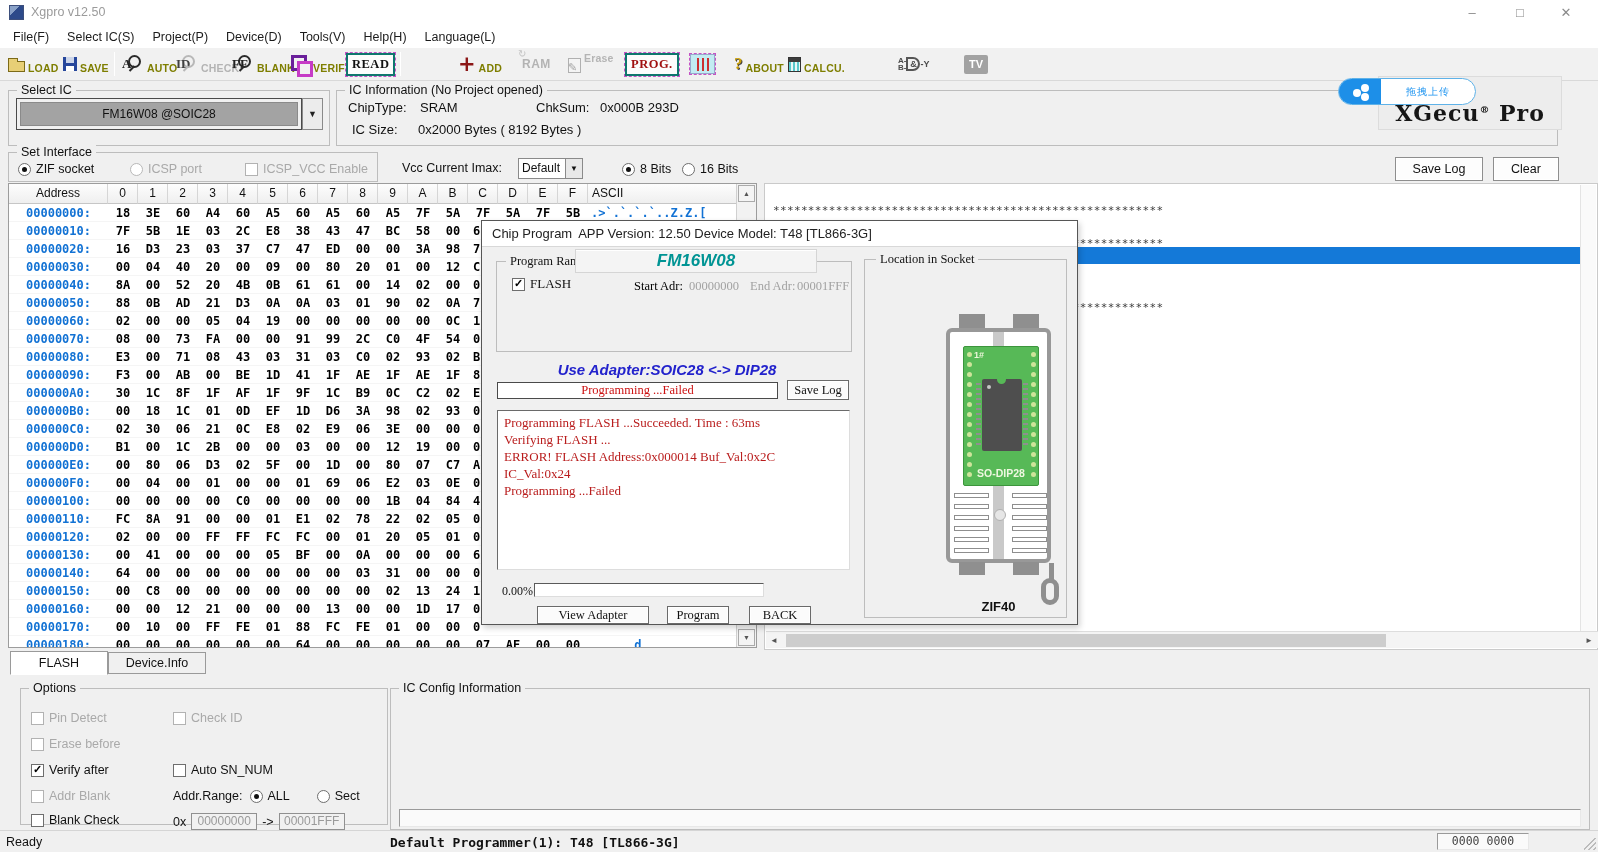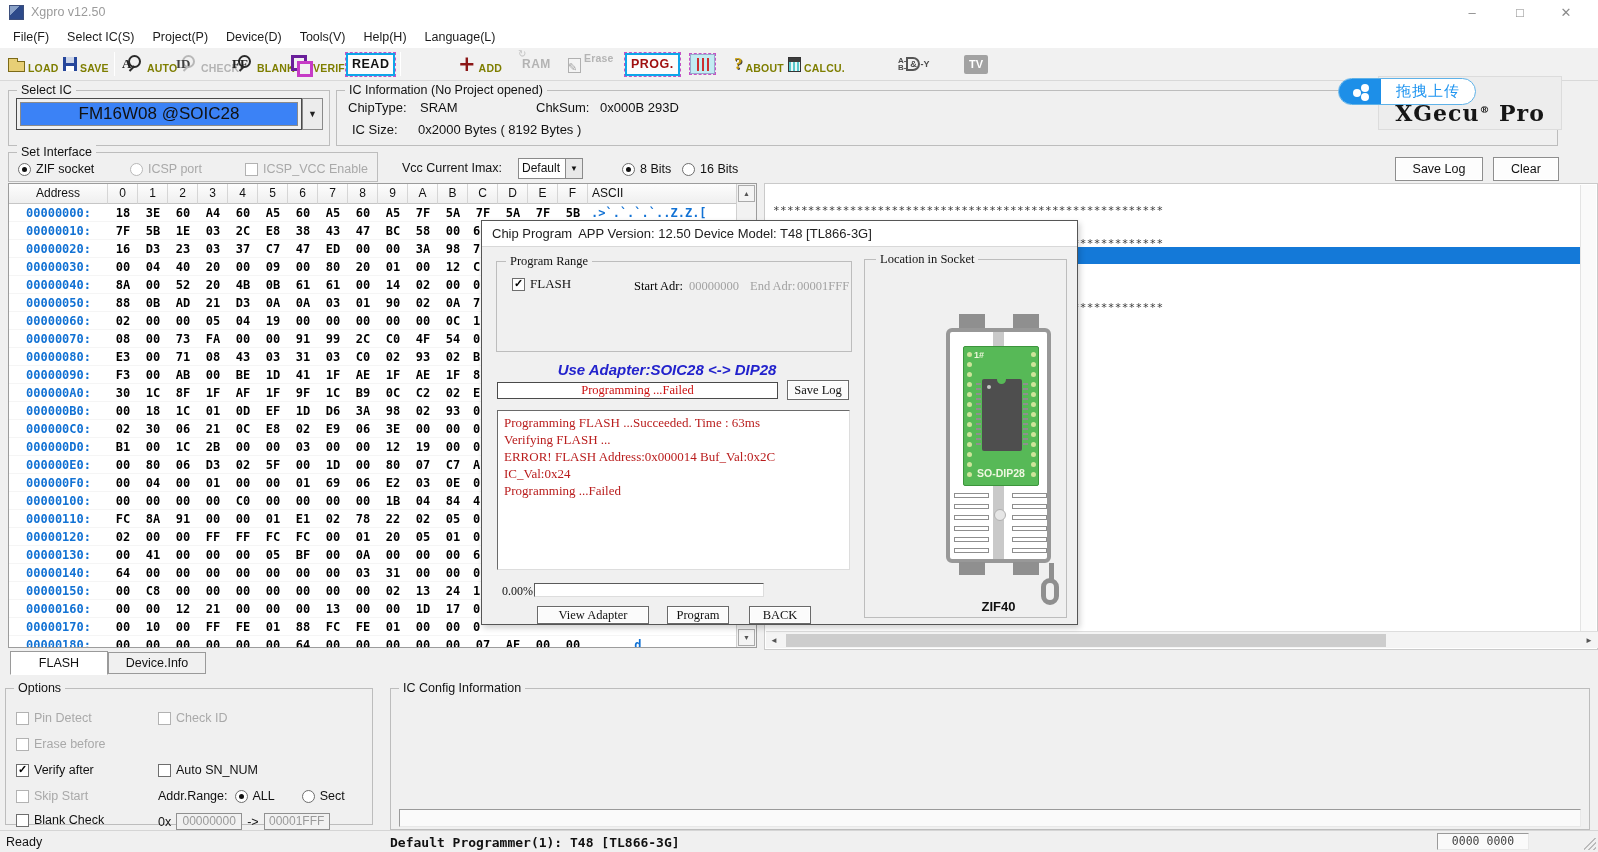--- a/index.html
+++ b/index.html
@@ -27,50 +27,50 @@
 .mag{position:relative;width:22px;height:20px;flex:none}
 .mag .magletter{position:absolute;left:0;top:2px;font-family:"Liberation Serif",serif;font-weight:bold;font-size:13px;color:#222}
 .mag::before{content:"";position:absolute;right:3px;top:1px;width:9px;height:9px;border:2px solid #2a2a2a;border-radius:50%}
 .mag::after{content:"";position:absolute;right:11px;top:11px;width:2px;height:7px;background:#2a2a2a;transform:rotate(45deg)}
 .mag.dis .magletter{color:#404040}
 .mag.dis::before{border-color:#b8b8b8}
 .mag.dis::after{background:#b8b8b8}
 .ic-verify{position:relative;width:20px;height:18px}
 .ic-verify::before{content:"";position:absolute;left:1px;top:0;width:10px;height:10px;border:3px solid #6a1f9a}
 .ic-verify::after{content:"";position:absolute;left:7px;top:6px;width:10px;height:10px;border:3px solid #c63bc6;background:#f1f1f1}
-.boxbtn{height:23px;background:#fcfcfc;border:2px solid #0ea5e9;outline:1px dashed #c553c5;display:flex;align-items:center;justify-content:center;font-family:Liberation Sans, sans-serif;font-weight:bold;font-size:12.5px;letter-spacing:.5px;padding:0 4px}
+.boxbtn{height:23px;background:#fcfcfc;border:2px solid #0f766e;outline:1px dashed #c553c5;display:flex;align-items:center;justify-content:center;font-family:Liberation Serif, serif;font-weight:bold;font-size:12.5px;letter-spacing:.5px;padding:0 4px}
 .ic-plus{color:#8b1616;font-size:21px;font-weight:bold;line-height:16px;font-family:"DejaVu Sans",sans-serif}
 .ic-ram{color:#b3b3b3;font-weight:bold;font-size:12px;letter-spacing:.5px;position:relative}
 .ic-ram::before{content:"↻";position:absolute;left:-4px;top:-9px;font-size:10px;font-weight:normal;color:#c4c4c4}
 .ic-erase{width:13px;height:15px;border:1px solid #b0b0b0;background:#f4f4f4;position:relative;margin-top:3px}
 .ic-erase::after{content:"✎";position:absolute;left:-1px;top:2px;font-size:11px;color:#a8a8a8}
 .ic-chip{width:25px;height:20px;border:1px solid #98a8cc;outline:1px dashed #c553c5;background:#c2ecf2;background-image:repeating-linear-gradient(90deg,transparent 0 3px,#cc3030 3px 5px);background-size:18px 13px;background-repeat:no-repeat;background-position:3px 3px}
 .ic-q{color:#c99e06;font-family:"Liberation Serif",serif;font-weight:bold;font-size:17px;text-shadow:1px 1px 0 #444}
 .ic-calc{width:13px;height:15px;border:1px solid #333;background:linear-gradient(#3c3c3c 0 4px,#cdeef0 4px);background-image:linear-gradient(#3c3c3c 0 4px,transparent 4px),repeating-linear-gradient(90deg,#58c8cc 0 2px,#e8f8f8 2px 4px)}
 .ic-gate{display:flex;align-items:center;color:#4a4a4a}
 .gateab{display:flex;flex-direction:column;font-size:8px;line-height:7px;font-weight:bold}
 .gatebody{width:14px;height:14px;border:2px solid #555;border-radius:0 8px 8px 0;font-size:9px;line-height:10px;text-align:center;font-weight:bold}
 .gatey{font-size:9px;font-weight:bold}
 .ic-tv{width:24px;height:19px;background:#a2a2a2;border-radius:2px;color:#fff;font-weight:bold;font-size:11px;text-align:center;line-height:19px}
 
 .grp{position:absolute;border:1px solid #bdbdbd}
 .glabel{position:absolute;top:-8px;left:8px;background:#f0f0f0;padding:0 4px;font-size:12.5px;white-space:nowrap}
 
 #selicbox{position:absolute;left:16px;top:98px;width:286px;height:32px;border:1px solid #4a4a4a;padding:3px;background:#f0f0f0}
-#selicinner{width:100%;height:100%;border:1px solid #8a8a8a;background:#3b82f6;text-align:center;line-height:22px;font-size:17px}
+#selicinner{width:100%;height:100%;border:1px solid #8a8a8a;background:#a3a3a3;text-align:center;line-height:22px;font-size:12px}
 #selicbtn{position:absolute;left:302px;top:98px;width:21px;height:32px;background:#ececec;border:1px solid #8a8a8a;text-align:center;line-height:30px;font-size:9px;color:#222}
 .inforow{position:absolute;font-size:13px;white-space:nowrap}
 
 #brandpanel{position:absolute;left:1378px;top:76px;width:184px;height:54px;background:#ededed;border:1px solid #dcdcdc}
 #brand{position:absolute;left:0;bottom:3px;width:100%;text-align:center;font-family:"DejaVu Serif",serif;font-weight:bold;font-size:22px;letter-spacing:1px;color:#161616}
 #brand sup{font-size:10px}
 #uploadbtn{position:absolute;left:1338px;top:78px;height:27px;display:flex;border-radius:14px;overflow:hidden;border:1px solid #5fb2e8;background:#fff;z-index:5}
 #uploadicon{width:42px;background:#1d8fe8;position:relative}
 #uploadicon::before{content:"";position:absolute;left:14px;top:10px;width:8px;height:8px;border-radius:50%;background:#fff;box-shadow:8px -5px 0 0 #fff,8px 4px 0 0 #fff}
-#uploadtext{width:94px;display:flex;align-items:center;justify-content:center;color:#2095f0;font-size:15px;letter-spacing:1px}
+#uploadtext{width:94px;display:flex;align-items:center;justify-content:center;color:#2095f0;font-size:10px;letter-spacing:1px}
 
 .cb{width:13px;height:13px;border:1px solid #6e6e6e;background:#fff;display:inline-block;position:relative;flex:none}
 .cb.checked::after{content:"✓";position:absolute;left:1px;top:-2px;font-size:11px;font-weight:bold;color:#000;line-height:13px}
 .cb.dis{border-color:#b2b2b2}
 .rd{width:13px;height:13px;border:1px solid #6e6e6e;border-radius:50%;background:#fff;display:inline-block;position:relative;flex:none}
 .rd.sel::after{content:"";position:absolute;left:3px;top:3px;width:5px;height:5px;border-radius:50%;background:#111}
 .rd.dis{border-color:#b8b8b8}
 .distext{color:#a9a9a9}
 .hrow{position:absolute;display:flex;align-items:center;gap:5px;white-space:nowrap}
 .combo{display:flex;height:21px}
@@ -750,21 +750,21 @@
   <div id="loghscroll">
     <div class="harr" style="left:0">◄</div>
     <div id="loghthumb"></div>
     <div class="harr" style="right:1px">►</div>
   </div>
 </div>
 
 <div class="tab" id="tabflash">FLASH</div>
 <div class="tab" id="tabinfo">Device.Info</div>
 
-<div class="grp" style="left:5px;top:688px;width:368px;height:137px">
+<div class="grp" style="left:20px;top:688px;width:368px;height:137px">
   <span class="glabel">Options</span>
   <div class="hrow" style="left:10px;top:22px">
     <span class="cb dis"></span>
     <span class="optlabel distext">Pin Detect</span>
   </div>
   <div class="hrow" style="left:152px;top:22px">
     <span class="cb dis"></span>
     <span class="optlabel distext">Check ID</span>
   </div>
   <div class="hrow" style="left:10px;top:48px">
@@ -774,21 +774,21 @@
   <div class="hrow" style="left:10px;top:74px">
     <span class="cb checked"></span>
     <span class="optlabel">Verify after</span>
   </div>
   <div class="hrow" style="left:152px;top:74px">
     <span class="cb"></span>
     <span class="optlabel">Auto SN_NUM</span>
   </div>
   <div class="hrow" style="left:10px;top:100px">
     <span class="cb dis"></span>
-    <span class="optlabel distext">Skip Start</span>
+    <span class="optlabel distext">Addr Blank</span>
   </div>
   <div class="hrow" style="left:152px;top:100px">
     <span class="optlabel">Addr.Range:</span>
     <span class="rd sel" style="margin-left:2px"></span>
     <span class="optlabel">ALL</span>
     <span class="rd" style="margin-left:22px"></span>
     <span class="optlabel">Sect</span>
   </div>
   <div class="hrow" style="left:10px;top:124px">
     <span class="cb"></span>
@@ -815,20 +815,21 @@
 </div>
 
 <div id="dialog">
   <div id="dlgtitle">
     <span>Chip Program</span>
     <span>APP Version: 12.50 Device Model: T48 [TL866-3G]</span>
   </div>
 
   <div id="dlg-range"></div>
   <div id="dlg-rangelabel" class="serif">Program Range</div>
+  <div id="dlg-chipname">FM16W08</div>
   <div class="hrow" style="left:30px;top:55px;z-index:2">
     <span class="cb checked"></span>
     <span class="optlabel serif" style="font-size:13px">FLASH</span>
   </div>
   <div class="serif" style="position:absolute;left:152px;top:58px;color:#000000;font-size:12.5px">Start Adr:</div>
   <div class="serif" style="position:absolute;left:207px;top:58px;color:#a2a2a2;font-size:12.5px">00000000</div>
   <div class="serif" style="position:absolute;left:268px;top:58px;color:#a2a2a2;font-size:12.5px">End Adr:</div>
   <div class="serif" style="position:absolute;left:315px;top:58px;color:#a2a2a2;font-size:12.5px">00001FFF</div>
 
   <div id="dlg-adapter">Use Adapter:SOIC28 &lt;-&gt; DIP28</div>

